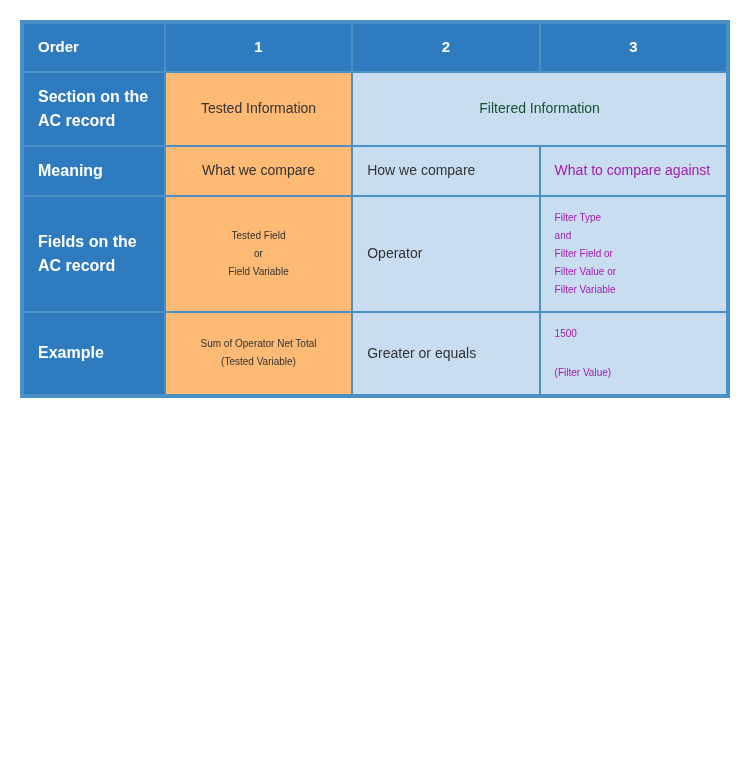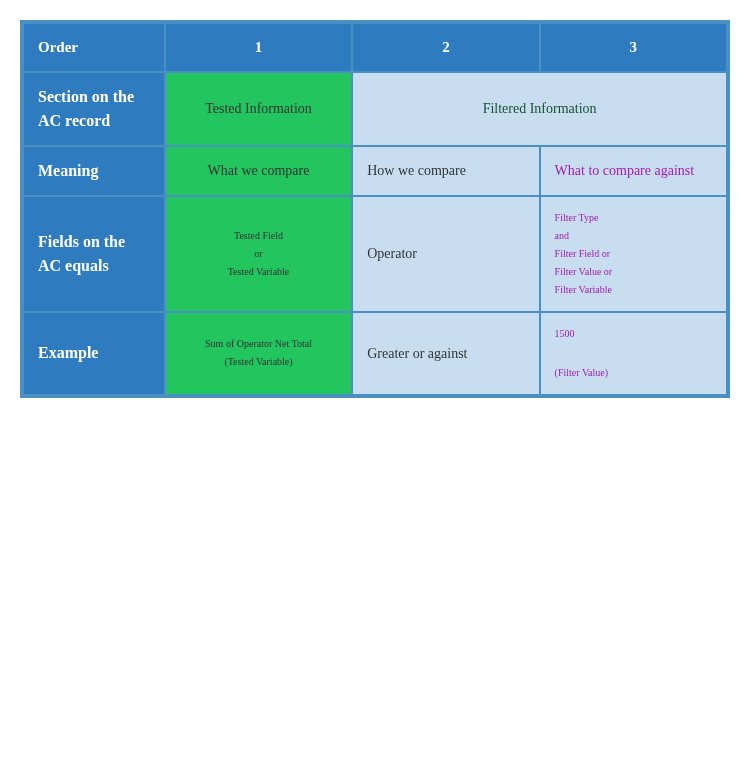--- a/index.html
+++ b/index.html
@@ -9,21 +9,20 @@
       display: flex;
       justify-content: center;
       align-items: flex-start;
       min-height: 776px;
       padding: 20px;
     }
     .table-wrapper {
       width: 710px;
       border-collapse: collapse;
       border: 2px solid #4a90c4;
-      font-family: Liberation Serif, serif;
     }
     table {
       width: 100%;
       border-collapse: collapse;
     }
     td, th {
       border: 2px solid #4a90c4;
       padding: 12px 14px;
       vertical-align: middle;
       font-size: 14px;
@@ -44,21 +43,21 @@
     .row-label {
       background-color: #2E7BBF;
       color: #fff;
       font-weight: bold;
       font-size: 16px;
       width: 140px;
       vertical-align: middle;
     }
     
     .col-1 {
-      background-color: #22c55e;
+      background-color: #fdba74;
       text-align: center;
       color: #333;
       width: 185px;
     }
     .col-2 {
       background-color: #c8ddf0;
       text-align: left;
       color: #333;
       width: 185px;
     }
@@ -101,43 +100,43 @@
       </tr>
 
       <tr>
         <td class="row-label">Meaning</td>
         <td class="col-1">What we compare</td>
         <td class="col-2">How we compare</td>
         <td class="col-3">What to compare against</td>
       </tr>
 
       <tr>
-        <td class="row-label">Fields on the AC equals</td>
+        <td class="row-label">Fields on the AC record</td>
         <td class="col-1">
           <div class="cell-text">Tested Field</div>
           <div class="cell-text">or</div>
-          <div class="cell-text">Tested Variable</div>
+          <div class="cell-text">Field Variable</div>
         </td>
         <td class="col-2">Operator</td>
         <td class="col-3">
           <div class="cell-text">Filter Type</div>
           <div class="cell-text">and</div>
           <div class="cell-text">Filter Field or</div>
           <div class="cell-text">Filter Value or</div>
           <div class="cell-text">Filter Variable</div>
         </td>
       </tr>
 
       <tr>
         <td class="row-label">Example</td>
         <td class="col-1">
           <div class="cell-text">Sum of Operator Net Total</div>
           <div class="cell-text">(Tested Variable)</div>
         </td>
-        <td class="col-2">Greater or against</td>
+        <td class="col-2">Greater or equals</td>
         <td class="col-3">
           <div class="cell-text">1500</div>
           <br>
           <div class="cell-text">(Filter Value)</div>
         </td>
       </tr>
     </tbody>
   </table>
 </div>
 

